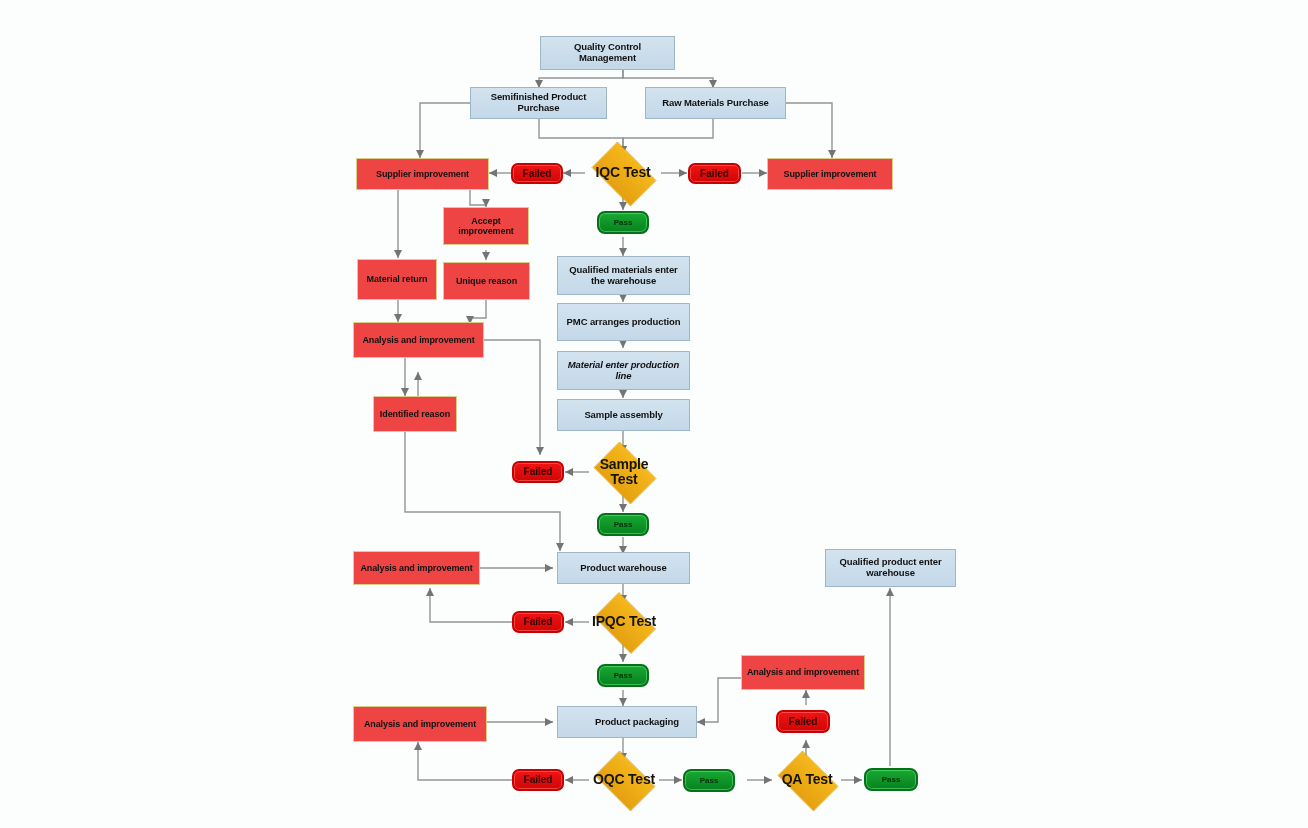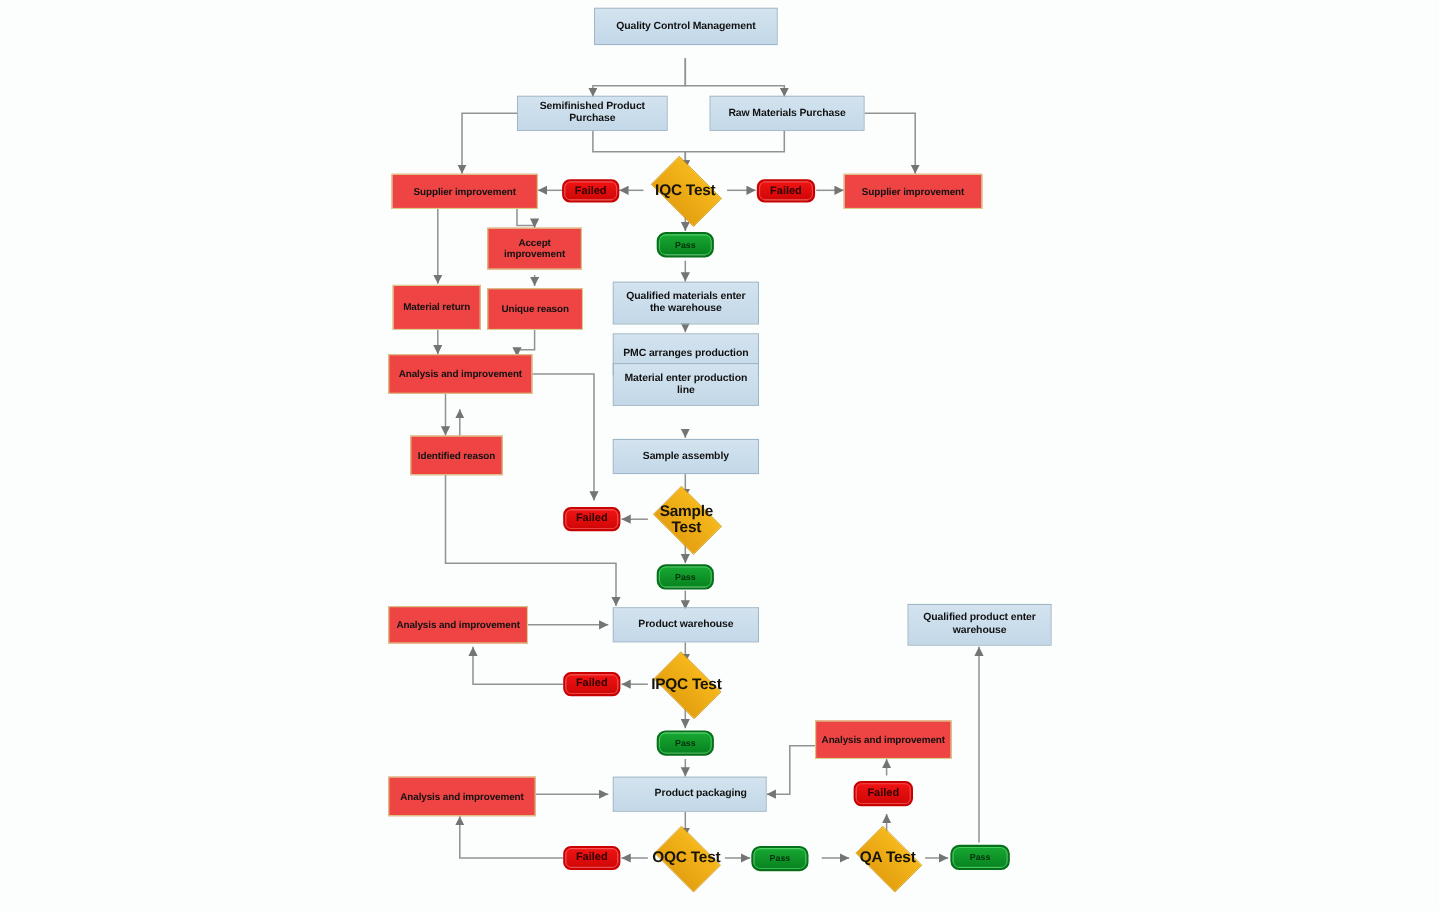--- a/index.html
+++ b/index.html
@@ -157,21 +157,21 @@
       <path d="M806,762 L806,740"></path>
       <path d="M806,705 L806,690"></path>
 
       <path d="M741,678 L718,678 L718,722 L697,722"></path>
 
       <path d="M841,780 L862,780"></path>
       <path d="M890,766 L890,588"></path>
     </g>
   </svg>
 
-  <div class="node proc" style="left:540px;top:7px;width:167px;height:34px;">
+  <div class="node proc" style="left:540px;top:36px;width:135px;height:34px;">
     <span>Quality Control Management</span>
   </div>
 
   <div class="node proc" style="left:470px;top:87px;width:137px;height:32px;">
     <span>Semifinished Product Purchase</span>
   </div>
 
   <div class="node proc" style="left:645px;top:87px;width:141px;height:32px;">
     <span>Raw Materials Purchase</span>
   </div>
@@ -222,21 +222,21 @@
   </div>
 
   <div class="node proc" style="left:557px;top:256px;width:133px;height:39px;">
     <span>Qualified materials enter the warehouse</span>
   </div>
 
   <div class="node proc" style="left:557px;top:303px;width:133px;height:38px;">
     <span>PMC arranges production</span>
   </div>
 
-  <div class="node proc" style="left:557px;top:330px;width:133px;height:39px;">
+  <div class="node proc" style="left:557px;top:351px;width:133px;height:39px;font-style:italic;">
     <span>Material enter production line</span>
   </div>
 
   <div class="node proc" style="left:557px;top:399px;width:133px;height:32px;">
     <span>Sample assembly</span>
   </div>
 
   <div class="node fail" style="left:512px;top:461px;width:52px;height:22px;">
     <span>Failed</span>
   </div>

